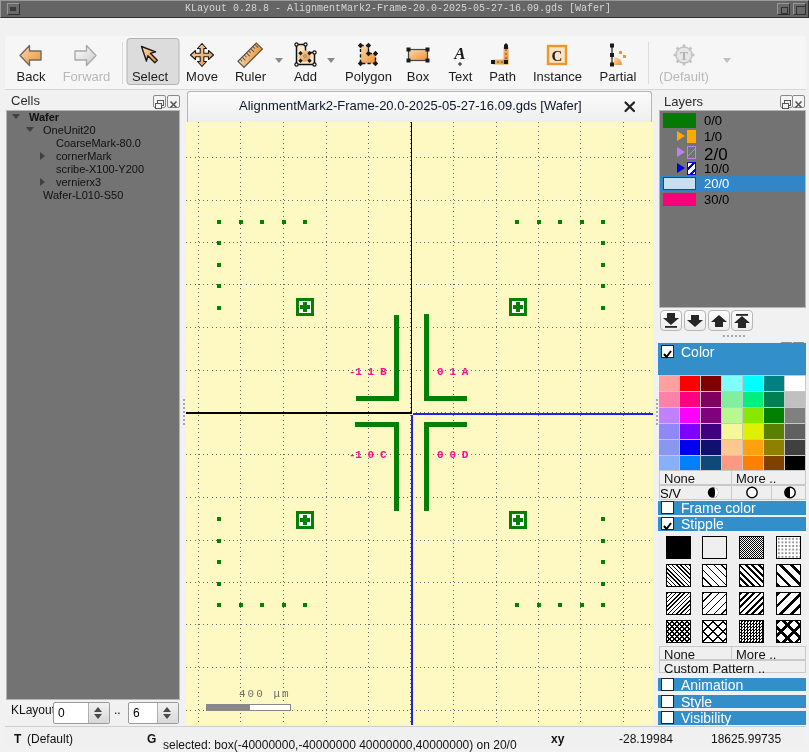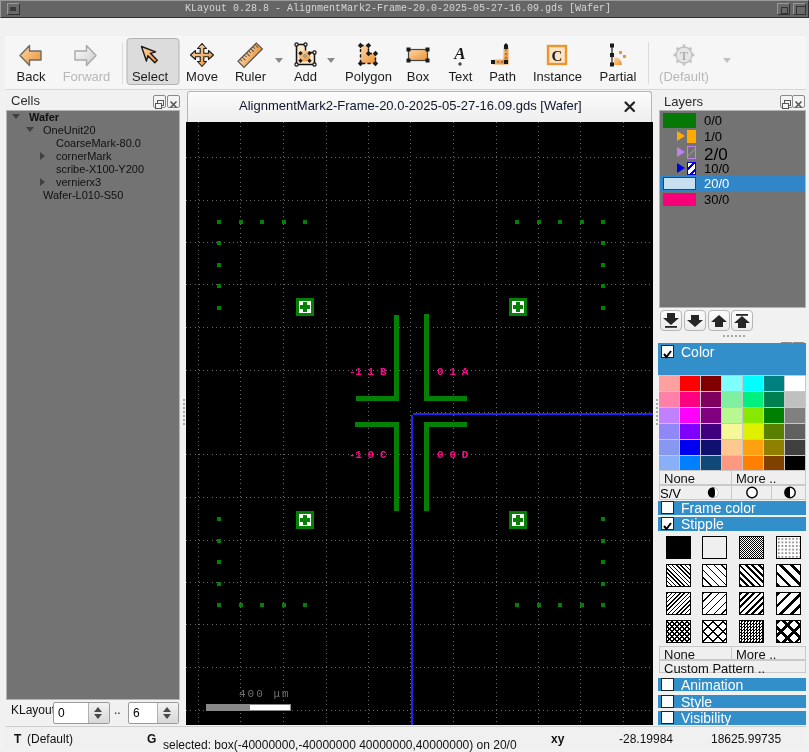--- a/index.html
+++ b/index.html
@@ -38,21 +38,21 @@
 .secbar .tx{position:absolute;left:23px;top:0.5px;color:#fff;font-size:14px;}
 .flatbtn{position:absolute;background:#efefef;border:1px solid #c9c9c9;box-sizing:border-box;font-size:13px;color:#111;}
 .flatbtn span{position:absolute;left:4px;top:0px;}
 .larrbtn{position:absolute;top:310px;width:22px;height:21px;background:linear-gradient(180deg,#fdfdfd,#ececec);border:1px solid #b6b6b6;border-radius:4px;box-sizing:border-box;}
 .larrbtn svg{position:absolute;left:0px;top:1px;}
 #palette{display:grid;grid-template-columns:repeat(7,1fr);gap:1px;background:#c8c8c8;border-top:1px solid #c8c8c8;}
 #palette i{display:block;}
 
 #statusbar{left:5px;top:726px;width:801px;height:22px;background:#f0f0f0;border-top:1px solid #cfcfcf;box-sizing:border-box;font-size:12px;color:#111;}
 
-#canvas{left:186px;top:122px;width:467px;height:603px;background:#000000;}
+#canvas{left:186px;top:122px;width:467px;height:603px;background:#fef9c3;}
 .gd{position:absolute;background:#048004;}
 .plusbox{position:absolute;width:18px;height:18px;border:3px solid #048004;background:#fff;box-sizing:border-box;}
 .plusbox i{position:absolute;left:1px;top:4px;width:10px;height:4px;background:#048004;}
 .plusbox b{position:absolute;left:4px;top:1px;width:4px;height:10px;background:#048004;}
 .mtext{position:absolute;font:bold 11px "Liberation Mono",monospace;color:#ff0a8c;letter-spacing:-0.4px;white-space:pre;}
 </style>
 </head>
 <body>
 <div id="win">
 

